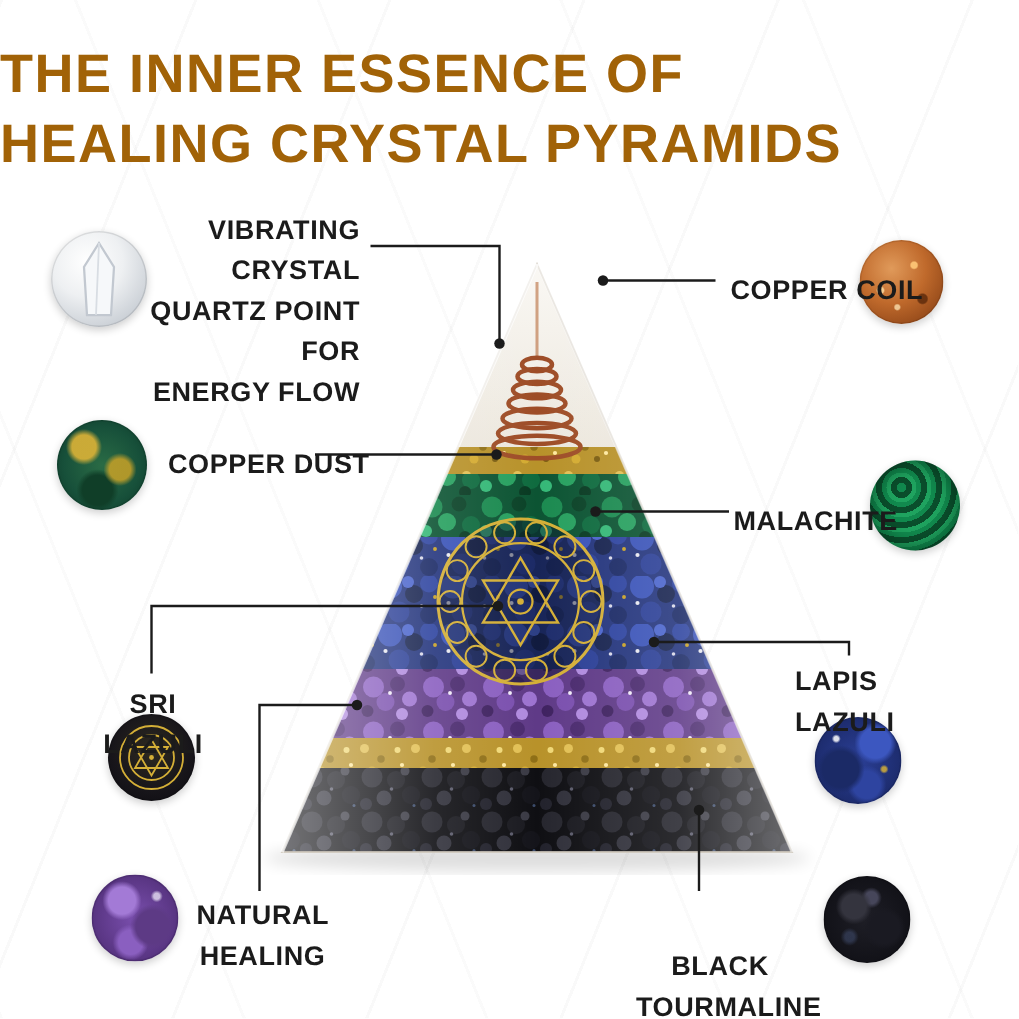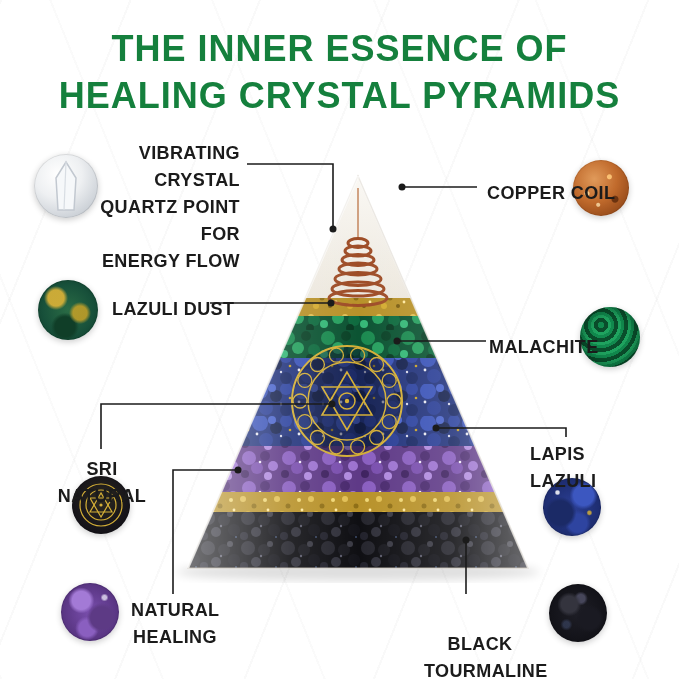--- a/index.html
+++ b/index.html
@@ -9,21 +9,21 @@
     font-family:"Liberation Sans", sans-serif;
   }
   .bg-deco{
     position:absolute; inset:0;
     background:
       repeating-linear-gradient(112deg, rgba(140,140,140,0.05) 0 2px, transparent 2px 120px),
       repeating-linear-gradient(68deg, rgba(140,140,140,0.04) 0 2px, transparent 2px 150px);
   }
   .title{
     position:absolute; top:26px; left:0; width:679px;
-    text-align:center; color:#15803d; font-weight:bold;
+    text-align:left; color:#a16207; font-weight:bold;
     font-size:36px; letter-spacing:1px; line-height:1.3;
   }
   .title span{display:block;}
   .callout-label{
     position:absolute; font-weight:bold; font-size:18px; color:#1b1b1b;
     letter-spacing:.4px; line-height:1.5; white-space:pre-line;
   }
   .lbl-quartz{left:88px; top:140px; width:152px; text-align:right;}
   .lbl-coil{left:487px; top:180px;}
   .lbl-dust{left:112px; top:296px;}
@@ -264,22 +264,22 @@
     </svg>
   </div>
   <div class="thumb thumb-lapis"></div>
   <div class="thumb thumb-amethyst"></div>
   <div class="thumb thumb-tourmaline"></div>
 
   <div class="callout-label lbl-quartz">VIBRATING CRYSTAL
 QUARTZ POINT FOR
 ENERGY FLOW</div>
   <div class="callout-label lbl-coil">COPPER COIL</div>
-  <div class="callout-label lbl-dust">LAZULI DUST</div>
+  <div class="callout-label lbl-dust">COPPER DUST</div>
   <div class="callout-label lbl-malachite">MALACHITE</div>
-  <div class="callout-label lbl-yantra">SRI NATURAL</div>
+  <div class="callout-label lbl-yantra">SRI LAZULI</div>
   <div class="callout-label lbl-lapis">LAPIS
 LAZULI</div>
   <div class="callout-label lbl-amethyst">NATURAL
 HEALING</div>
   <div class="callout-label lbl-tourmaline">BLACK
 TOURMALINE</div>
 </div>
 
 </body></html>

